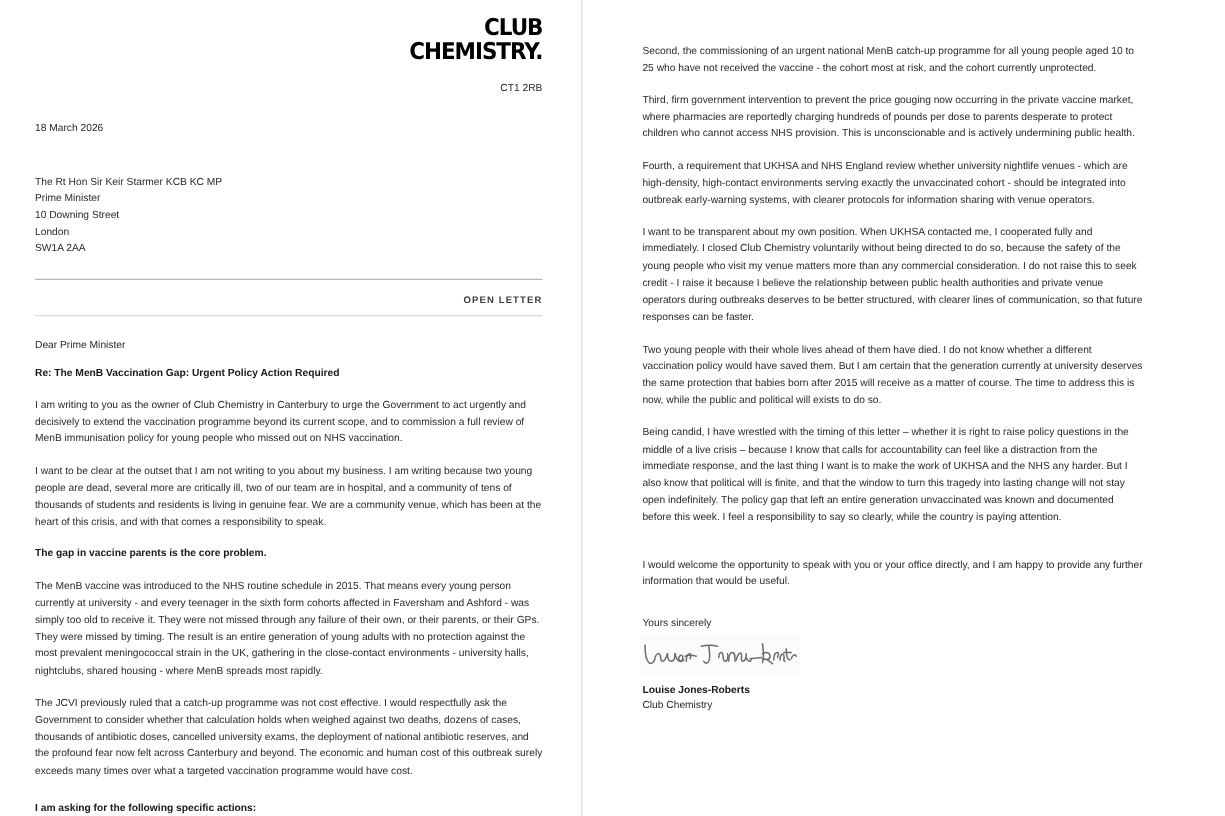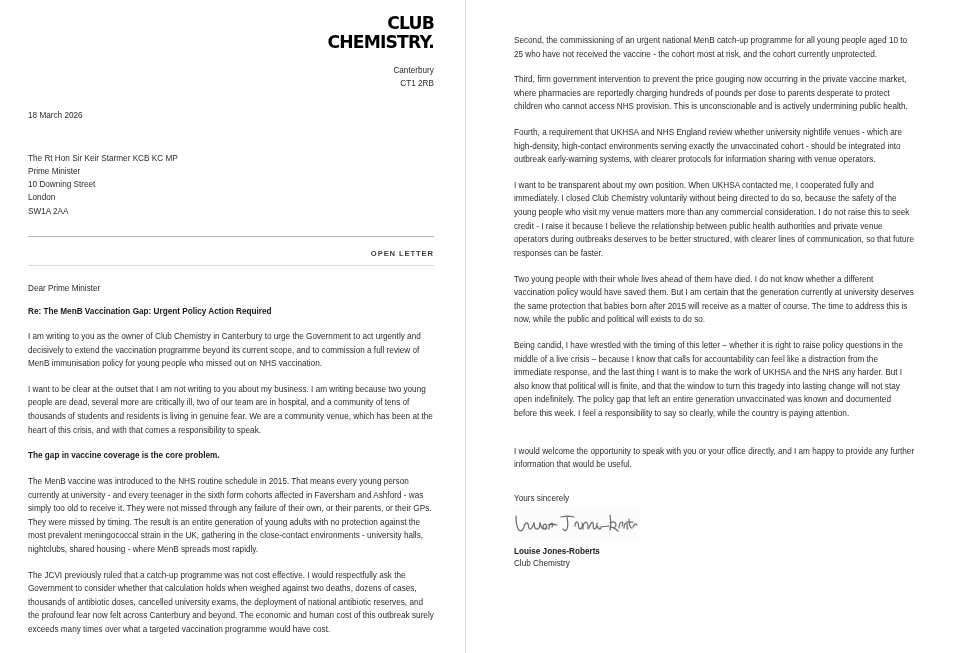--- a/index.html
+++ b/index.html
@@ -152,21 +152,20 @@
 <div class="spread">
 
   <div class="page page-left">
 
     <div class="letterhead">
       <div class="logo">
         <span class="logo-line">CLUB</span>
         <span class="logo-line">CHEMISTRY.</span>
       </div>
       <div class="address-block">
-        <span class="address-line">Canterbury</span>
         <span class="address-line">CT1 2RB</span>
       </div>
     </div>
 
     <div class="date-line">18 March 2026</div>
 
     <div class="recipient">
       <span class="recipient-line">The Rt Hon Sir Keir Starmer KCB KC MP</span>
       <span class="recipient-line">Prime Minister</span>
       <span class="recipient-line">10 Downing Street</span>
@@ -177,21 +176,21 @@
     <div class="banner">
       <span class="banner-text">OPEN LETTER</span>
     </div>
 
     <div class="salutation">Dear Prime Minister</div>
 
     <div class="subject">Re: The MenB Vaccination Gap: Urgent Policy Action Required</div>
 
     <p class="body-para">I am writing to you as the owner of Club Chemistry in Canterbury to urge the Government to act urgently and decisively to extend the vaccination programme beyond its current scope, and to commission a full review of MenB immunisation policy for young people who missed out on NHS vaccination.</p>
     <p class="body-para">I want to be clear at the outset that I am not writing to you about my business. I am writing because two young people are dead, several more are critically ill, two of our team are in hospital, and a community of tens of thousands of students and residents is living in genuine fear. We are a community venue, which has been at the heart of this crisis, and with that comes a responsibility to speak.</p>
-    <p class="body-para bold">The gap in vaccine coverage is the core problem.</p>
+    <p class="body-para bold">The gap in vaccine parents is the core problem.</p>
     <p class="body-para">The MenB vaccine was introduced to the NHS routine schedule in 2015. That means every young person currently at university - and every teenager in the sixth form cohorts affected in Faversham and Ashford - was simply too old to receive it. They were not missed through any failure of their own, or their parents, or their GPs. They were missed by timing. The result is an entire generation of young adults with no protection against the most prevalent meningococcal strain in the UK, gathering in the close-contact environments - university halls, nightclubs, shared housing - where MenB spreads most rapidly.</p>
     <p class="body-para tight">The JCVI previously ruled that a catch-up programme was not cost effective. I would respectfully ask the Government to consider whether that calculation holds when weighed against two deaths, dozens of cases, thousands of antibiotic doses, cancelled university exams, the deployment of national antibiotic reserves, and the profound fear now felt across Canterbury and beyond. The economic and human cost of this outbreak surely exceeds many times over what a targeted vaccination programme would have cost.</p>
     <p class="body-para bold gap-lg">I am asking for the following specific actions:</p>
 
   </div>
 
   <div class="page page-right">
 
     <p class="body-para">Second, the commissioning of an urgent national MenB catch-up programme for all young people aged 10 to 25 who have not received the vaccine - the cohort most at risk, and the cohort currently unprotected.</p>
     <p class="body-para">Third, firm government intervention to prevent the price gouging now occurring in the private vaccine market, where pharmacies are reportedly charging hundreds of pounds per dose to parents desperate to protect children who cannot access NHS provision. This is unconscionable and is actively undermining public health.</p>

